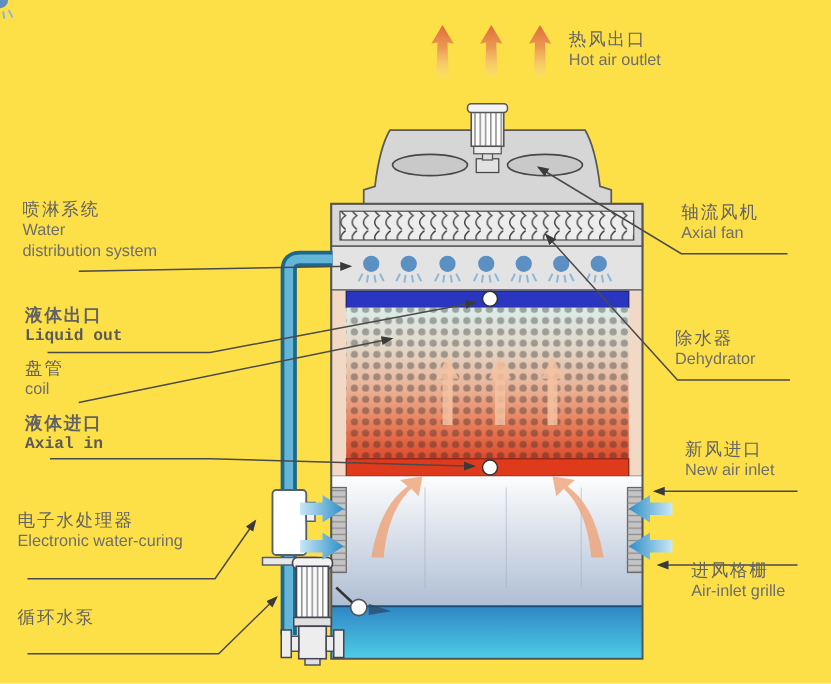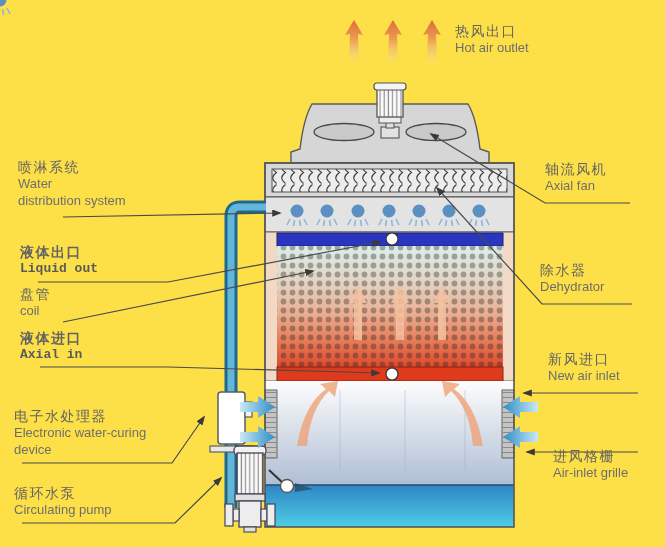--- a/index.html
+++ b/index.html
@@ -200,26 +200,24 @@
 </div>
 
 <div class="lbl right" style="left:20px;top:329px;width:148px;">
   <span class="cn" style="font-weight:bold;">液体进口</span>
   <span class="en mono">Axial in</span>
 </div>
 
 <div class="lbl right" style="left:14px;top:407px;width:160px;">
   <span class="cn">电子水处理器</span>
   <span class="en">Electronic water-curing</span>
-  <span class="en">device</span>
 </div>
 
 <div class="lbl right" style="left:14px;top:484px;width:153px;">
   <span class="cn">循环水泵</span>
-  <span class="en">Circulating pump</span>
 </div>
 
 <div class="lbl left" style="left:545px;top:160px;width:112px;">
   <span class="cn">轴流风机</span>
   <span class="en">Axial fan</span>
 </div>
 
 <div class="lbl left" style="left:540px;top:261px;width:115px;">
   <span class="cn">除水器</span>
   <span class="en">Dehydrator</span>

